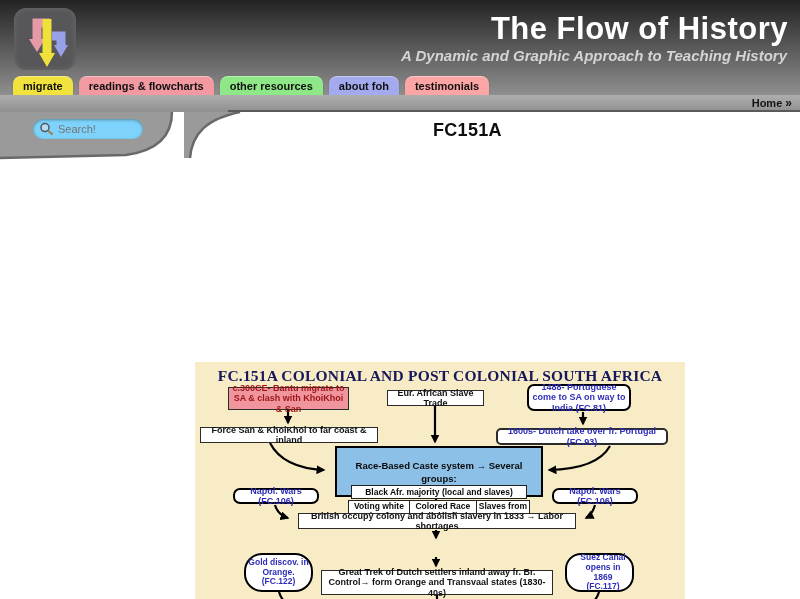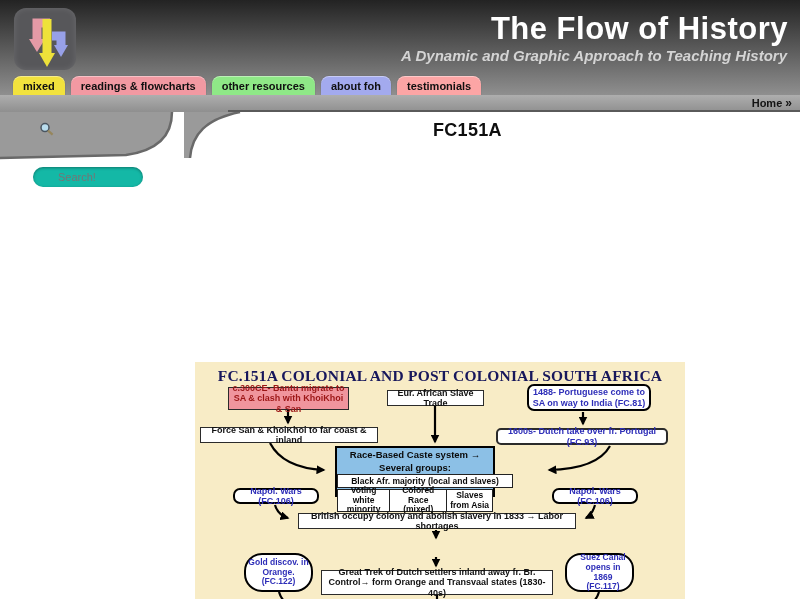--- a/index.html
+++ b/index.html
@@ -26,54 +26,54 @@
   .band{position:absolute;left:0;top:95px;width:800px;height:17px;
         background:linear-gradient(#aeaeae,#8f8f8f);}
   .band-rule{position:absolute;left:228px;top:110px;width:572px;height:2px;background:#5a5a5a;}
   .home-link{position:absolute;right:8px;top:96px;font-size:11px;font-weight:bold;
              color:#141414;text-decoration:none;cursor:pointer;}
   .home-link .chev{font-size:12px;}
 
   
   .search-shape{position:absolute;left:0;top:112px;}
   .search-pill{position:absolute;left:33px;top:119px;width:110px;height:20px;}
-  .search-pill input{width:110px;height:20px;border:none;border-radius:10px;background:#14b8a6;
+  .search-pill input{width:110px;height:20px;border:none;border-radius:10px;background:#7dd3fc;
         padding:0 6px 0 25px;font-size:11px;color:#333;box-sizing:border-box;outline:none;
         font-family:"Liberation Sans",sans-serif;
-        box-shadow:inset 0 1px 3px rgba(0,0,0,.35);margin-top:48px;}
+        box-shadow:inset 0 1px 3px rgba(0,0,0,.35);}
   .search-icon{position:absolute;left:5px;top:3px;pointer-events:none;}
 
   
   .page-title{position:absolute;left:433px;top:120px;font-size:18px;font-weight:bold;
               color:#0e0e0e;letter-spacing:.3px;}
 
   
   .flow{position:absolute;left:195px;top:362px;width:490px;height:240px;font-weight:bold;}
   .flow-title{position:absolute;left:0;right:0;top:5px;text-align:center;
               font-family:"Liberation Serif",serif;font-weight:bold;font-size:15.5px;
               color:#17175c;letter-spacing:.2px;}
   .node{position:absolute;background:#fff;border:1.5px solid #2b2b2b;display:flex;
         align-items:center;justify-content:center;text-align:center;font-size:9px;
         line-height:1.12;box-sizing:border-box;padding:1px 2px;color:#101010;font-weight:bold;}
   .ref{border:2.2px solid #000;border-radius:7px;}
   .n-bantu{left:33px;top:25px;width:121px;height:23px;border-width:1.7px;}
   .n-slave{left:192px;top:28px;width:97px;height:16px;}
-  .n-port{left:332px;top:22px;width:124px;height:27px;}
+  .n-port{left:332px;top:22px;width:104px;height:27px;}
   .n-force{left:5px;top:65px;width:178px;height:16px;}
   .n-dutch{left:301px;top:66px;width:172px;height:17px;border-width:2px;border-radius:5px;}
   .n-napol-l{left:38px;top:126px;width:86px;height:16px;}
   .n-napol-r{left:357px;top:126px;width:86px;height:16px;}
   .n-brit{left:103px;top:151px;width:278px;height:16px;}
   .n-econ{left:130px;top:180px;width:224px;height:14px;border-width:1.2px;}
   .n-gold{left:49px;top:191px;width:69px;height:39px;border-radius:18px;font-size:8.5px;}
   .n-suez{left:370px;top:191px;width:69px;height:39px;border-radius:16px;font-size:8.5px;padding-left:9px;}
   .n-trek{left:126px;top:208px;width:232px;height:25px;}
 
-  .caste{position:absolute;left:140px;top:84px;width:160px;height:51px;
-         border:2.2px solid #000;box-sizing:border-box;padding:0;}
+  .caste{position:absolute;left:140px;top:84px;width:208px;height:51px;
+         border:2.2px solid #000;box-sizing:border-box;padding:11px;}
   .caste-h{font-size:9.5px;text-align:center;line-height:13px;color:#0a0a0a;}
   .caste-black{margin:0 auto;width:174px;height:12px;background:#fff;border:1.2px solid #222;
          font-size:8.5px;display:flex;align-items:center;justify-content:center;color:#0a0a0a;}
   .caste-cells{display:flex;justify-content:flex-start;margin-top:1px;}
   .cell{background:#fff;border:1.2px solid #222;height:23px;font-size:8.5px;line-height:1.1;
         display:flex;align-items:center;justify-content:center;margin-left:-1px;
         padding:0 2px;box-sizing:border-box;text-align:center;color:#0a0a0a;}
   .cell1{width:64px;margin-left:0;} .cell2{width:70px;} .cell3{width:56px;}
   .flow-arrows{position:absolute;left:0;top:0;}
 </style>
@@ -91,21 +91,21 @@
         <polygon points="40,37 54,37 47,49" fill="#97a0e8"></polygon>
         <path d="M33,11 L33,47" stroke="#eee23a" stroke-width="9" fill="none"></path>
         <polygon points="25,45 41,45 33,59" fill="#eee23a"></polygon>
       </svg>
     </div>
     <div class="site-title">The Flow of History</div>
     <div class="site-subtitle">A Dynamic and Graphic Approach to Teaching History</div>
   </div>
 
   <div class="tabs">
-    <div class="tab" style="background-color: rgb(242, 226, 61);">mixed</div>
+    <div class="tab" style="background-color: rgb(242, 226, 61);">migrate</div>
     <div class="tab" style="background-color: rgb(242, 153, 162);">readings &amp; flowcharts</div>
     <div class="tab" style="background-color: rgb(143, 232, 135);">other resources</div>
     <div class="tab" style="background-color: rgb(163, 170, 238);">about foh</div>
     <div class="tab" style="background-color: #fca5a5;">testimonials</div>
   </div>
 
   <div class="band"></div>
   <div class="band-rule"></div>
   <a class="home-link">
     <span>Home</span>

